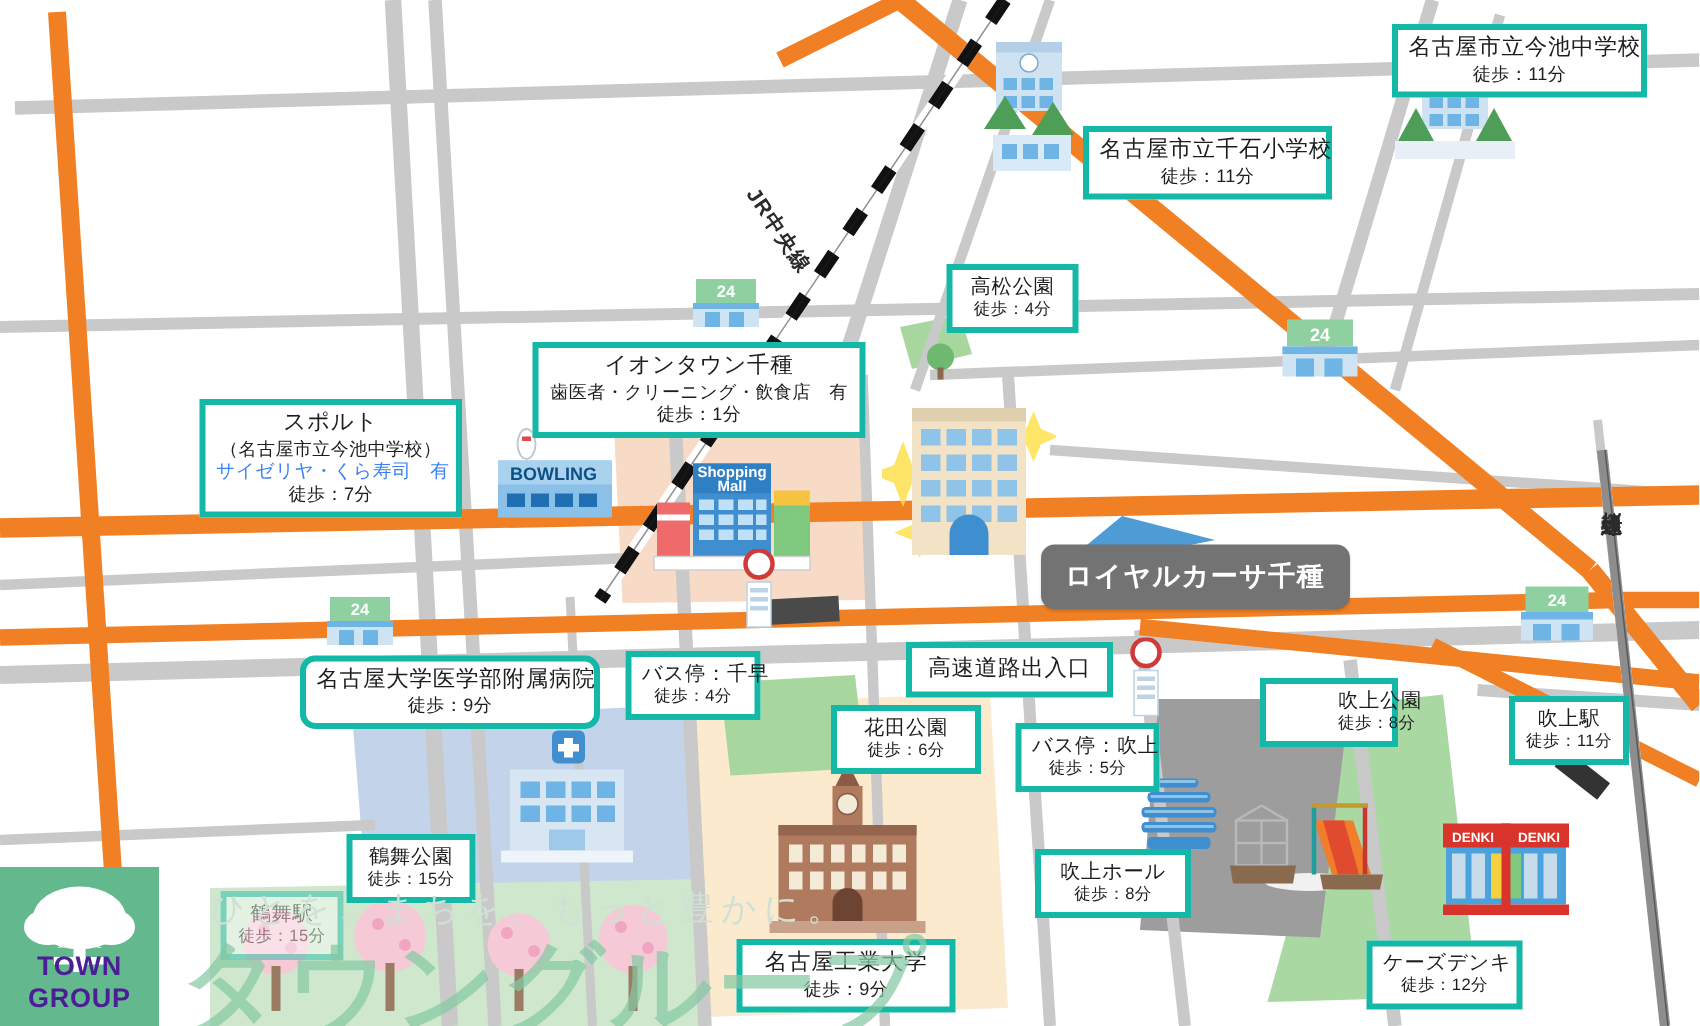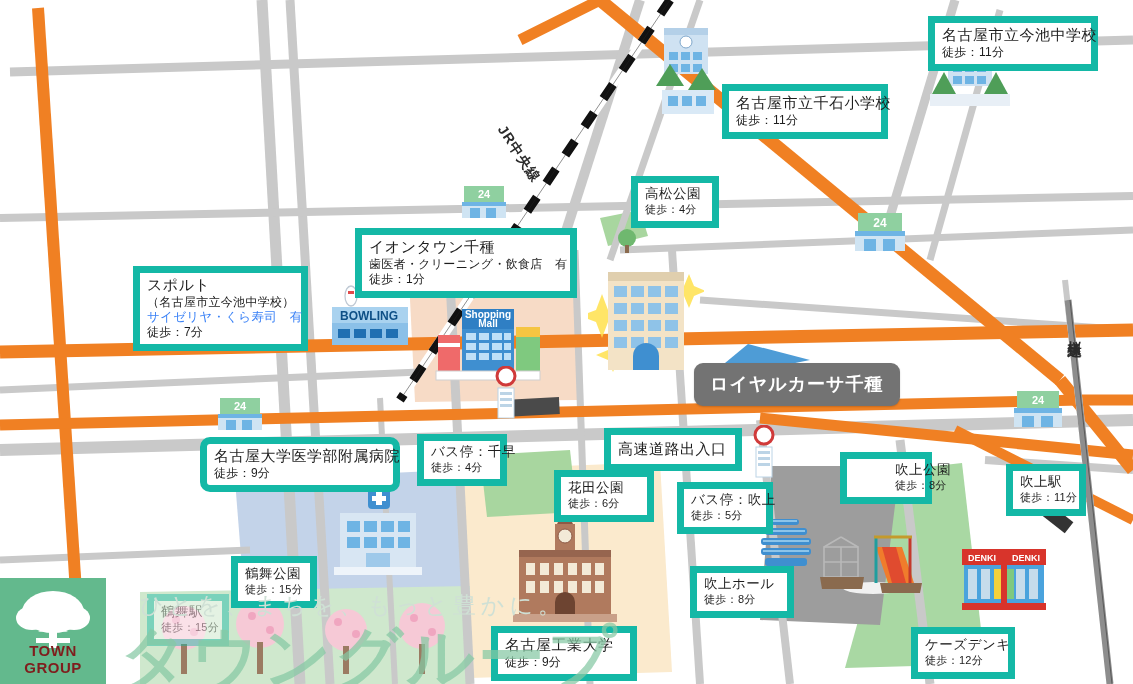--- a/index.html
+++ b/index.html
@@ -1,22 +1,22 @@
 <!DOCTYPE html>
 <html><head>
 <meta charset="utf-8">
 <style>
   html,body{margin:0;padding:0;background:#fff;}
   body{font-family:"Liberation Sans","DejaVu Sans",sans-serif;}
   #map{position:relative;width:1133px;height:684px;overflow:hidden;background:#ffffff;}
   #mapsvg{position:absolute;left:0;top:0;width:1133px;height:684px;}
 
   
-  .lbl{position:absolute;background:#ffffff;border:7px solid #14b8a6;
-       box-sizing:border-box;color:#1d1d1d;
+  .lbl{position:absolute;background:#ffffff;border:4px solid #14b8a6;
+       box-sizing:border-box;text-align:center;color:#1d1d1d;
        line-height:1.25;padding:3px 7px 4px;z-index:40;white-space:nowrap;}
   .lbl .t1{font-size:15px;letter-spacing:.5px;}
   .lbl .t2{font-size:12px;letter-spacing:.3px;}
   .lbl .t3{font-size:12.5px;letter-spacing:.3px;color:#3b82f6;}
   .lbl.small .t1{font-size:13.5px;}
   .lbl.small .t2{font-size:11px;}
   .lbl.faded{opacity:.45;}
 
   
   .tail{position:absolute;width:0;height:0;z-index:39;}
@@ -37,21 +37,21 @@
   .ic svg{display:block;}
 
   
   .wm{position:absolute;z-index:60;pointer-events:none;}
   .wm-tag{font-size:23px;color:#cfe0d5;letter-spacing:5px;white-space:nowrap;}
   .wm-big{font-size:67px;color:#86c9a4;opacity:.72;letter-spacing:3px;
           white-space:nowrap;font-weight:bold;}
   .logo{position:absolute;left:0;top:578px;width:106px;height:106px;
         background:#63b98d;z-index:61;}
   .logo .cap{position:absolute;bottom:8px;width:100%;text-align:center;
-             color:#7f1d1d;font-size:15px;font-weight:bold;letter-spacing:.5px;}
+             color:#4c1d95;font-size:18px;font-weight:bold;letter-spacing:.5px;}
 </style>
 </head>
 <body>
 
 <div id="map">
 
   <svg id="mapsvg" viewBox="0 0 1133 684">
     <rect x="0" y="0" width="1133" height="684" fill="#ffffff"></rect>
 
     <g>

